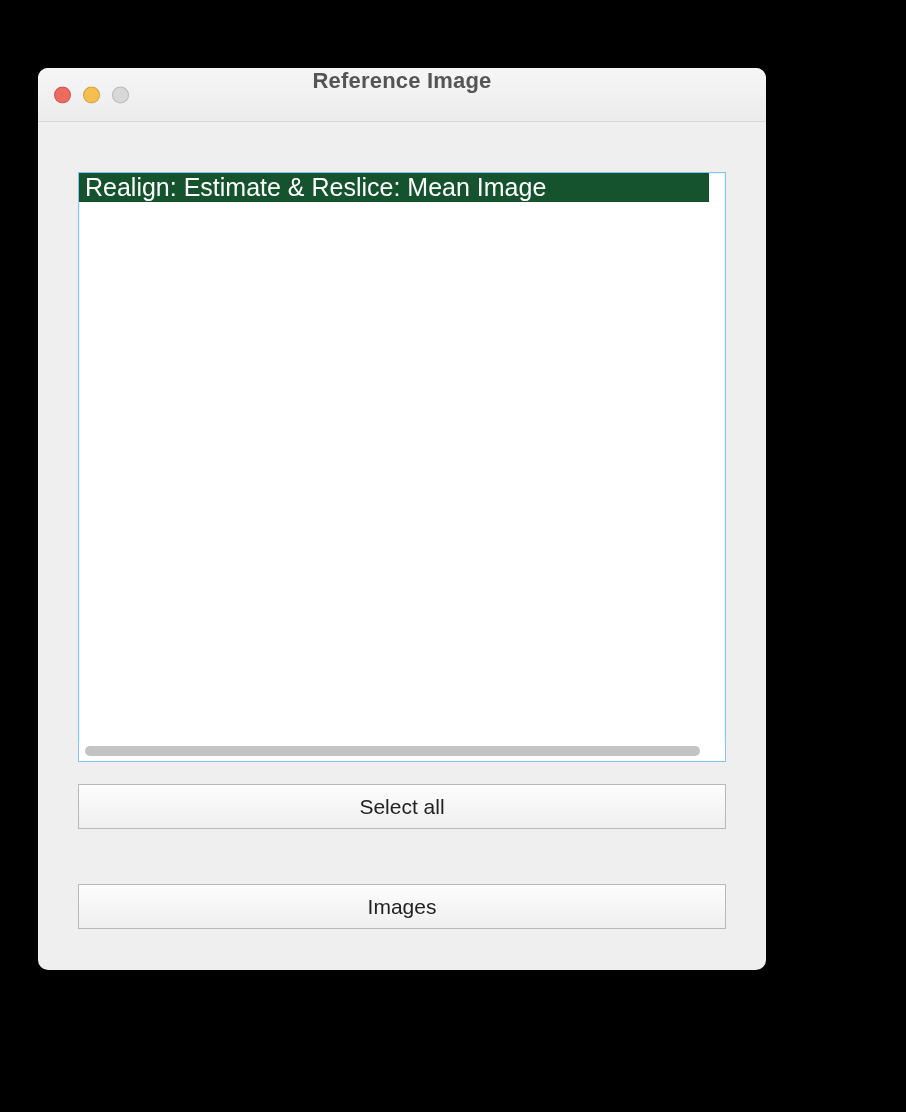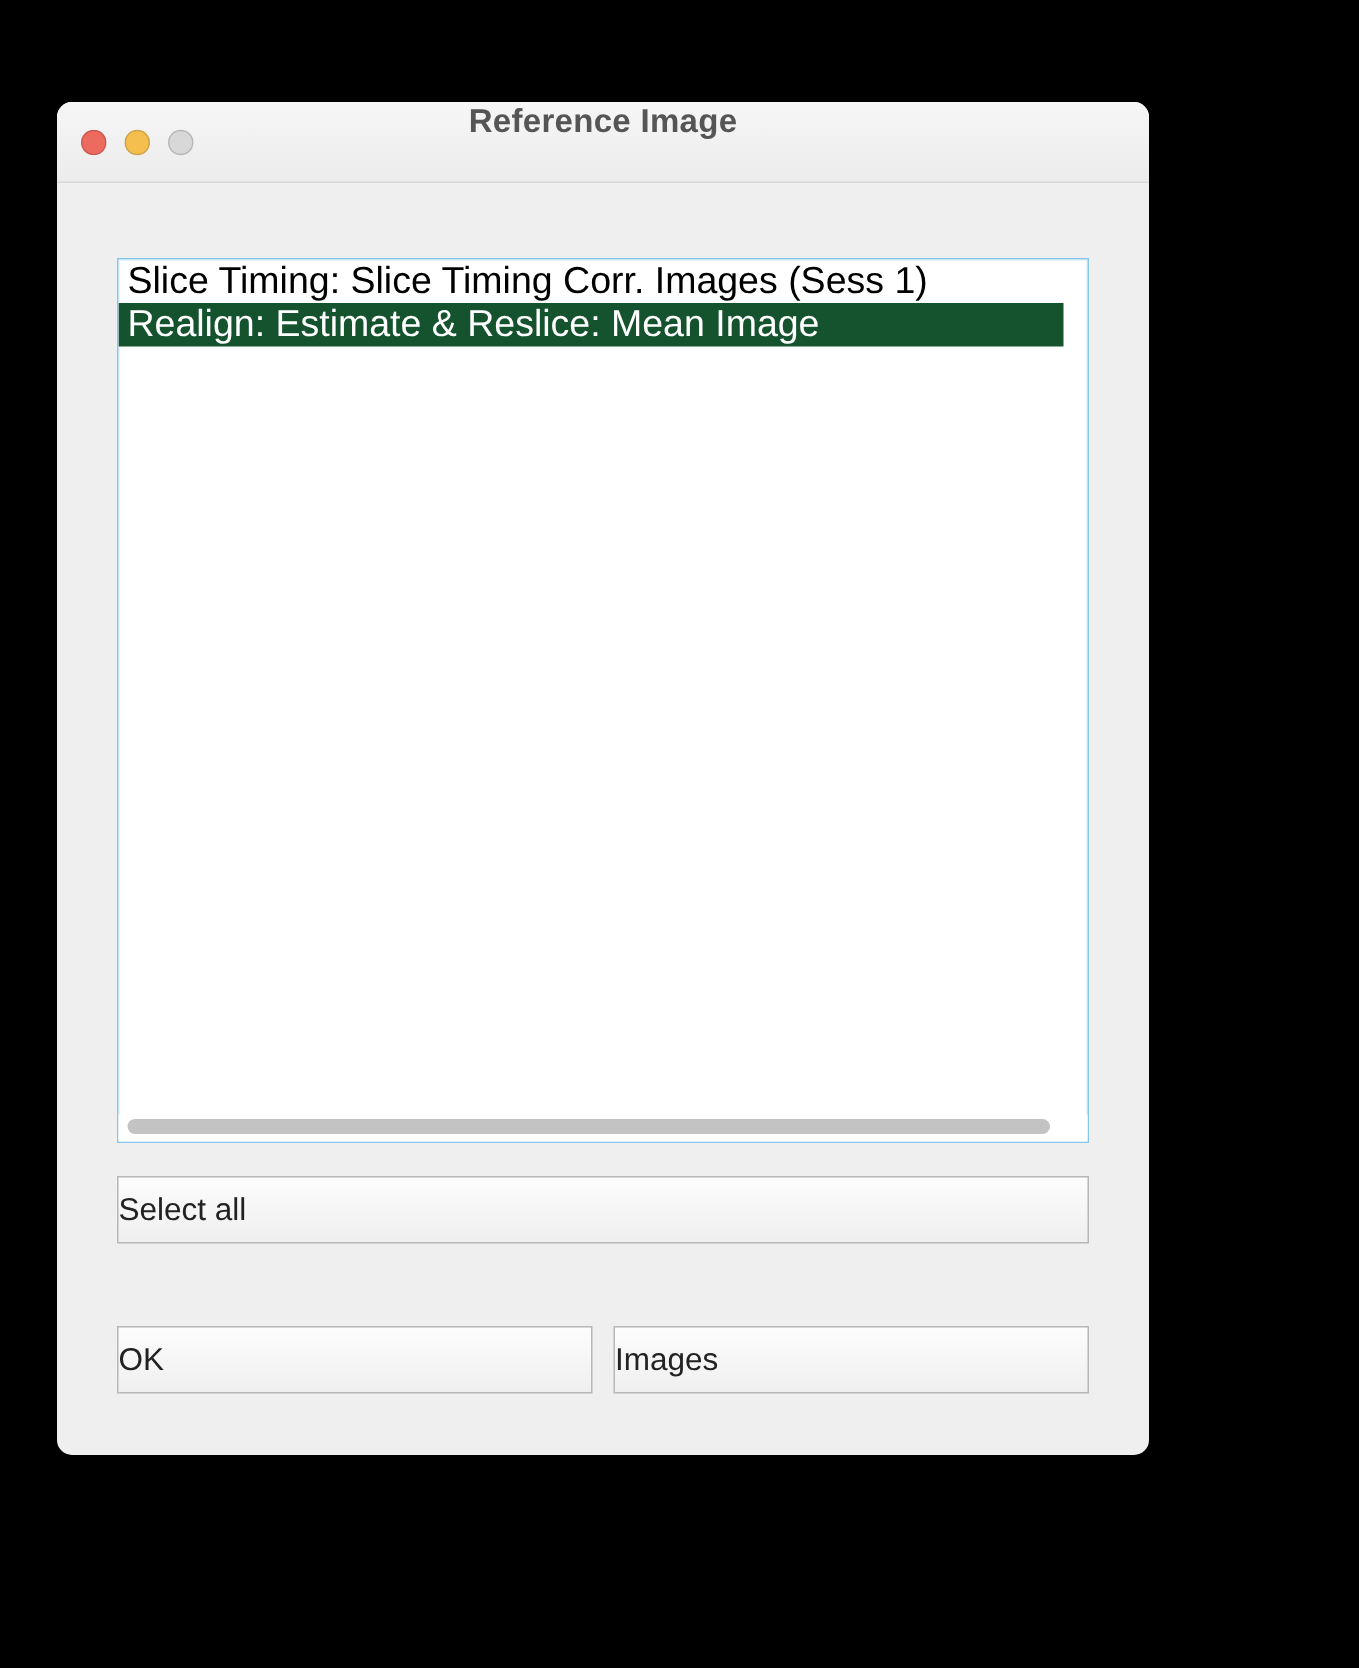--- a/index.html
+++ b/index.html
@@ -105,21 +105,21 @@
     }
     .btn {
       height: 45px;
       background: linear-gradient(#fdfdfd,#efefef);
       border: 1px solid #b8b8b8;
       font-size: 21px;
       color: #222;
       cursor: default;
       display: flex;
       align-items: center;
-      justify-content: flex-start;
+      justify-content: center;
     }
     .select-all-row { margin-top: 22px; }
     .select-all-row .btn { width: 100%; }
     .ok-cancel-row {
       margin-top: 55px;
       display: flex;
       gap: 14px;
     }
     .ok-cancel-row .btn { flex: 1; }
   </style>
@@ -133,37 +133,33 @@
       <div class="tl tl-min"></div>
       <div class="tl tl-max"></div>
     </div>
     <div class="title">Reference Image</div>
   </div>
 
   <div class="content">
 
     <div class="listbox-wrap">
       <div class="listbox" id="listbox">
-          <div class="list-item">Slice Timing: Slice Timing Corr. Images (Sess 1)</div>
           <div class="list-item selected">Realign: Estimate &amp; Reslice: Mean Image</div>
         </div>
       <div class="hscroll">
         <div class="hscroll-thumb"></div>
       </div>
     </div>
 
     <div class="select-all-row">
       <div class="btn">
         <span>Select all</span>
       </div>
     </div>
 
     <div class="ok-cancel-row">
       <div class="btn">
-        <span>OK</span>
-      </div>
-      <div class="btn">
         <span>Images</span>
       </div>
     </div>
 
   </div>
 </div>
 
 </body></html>

